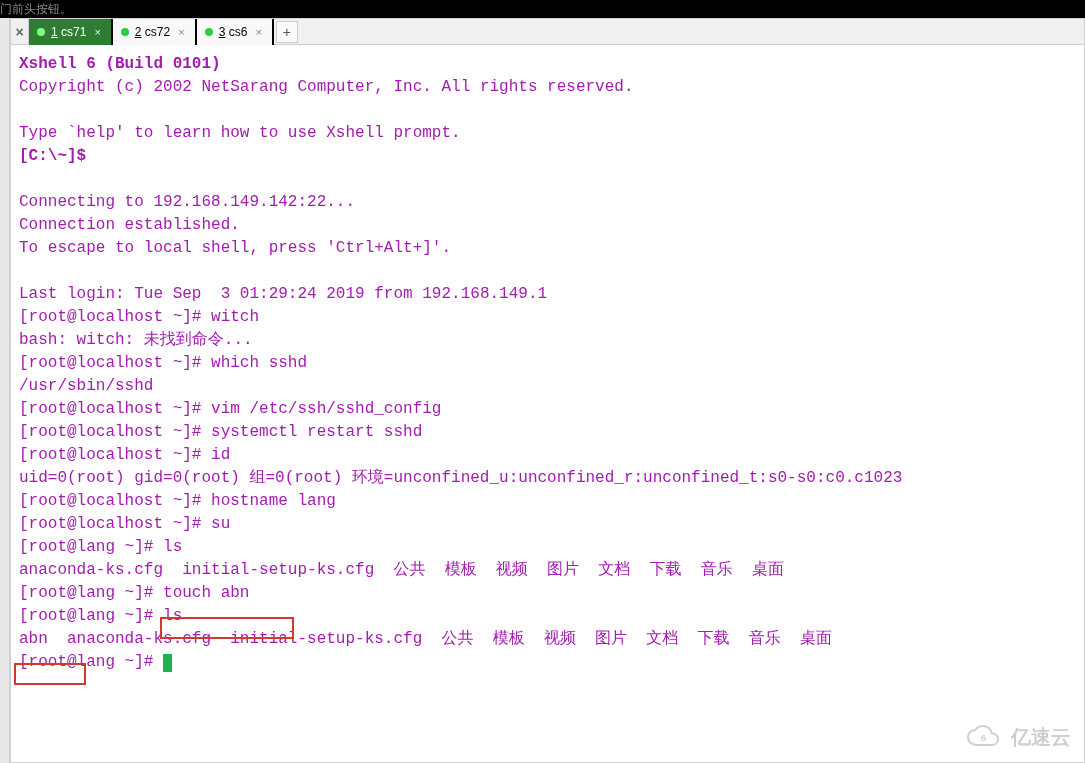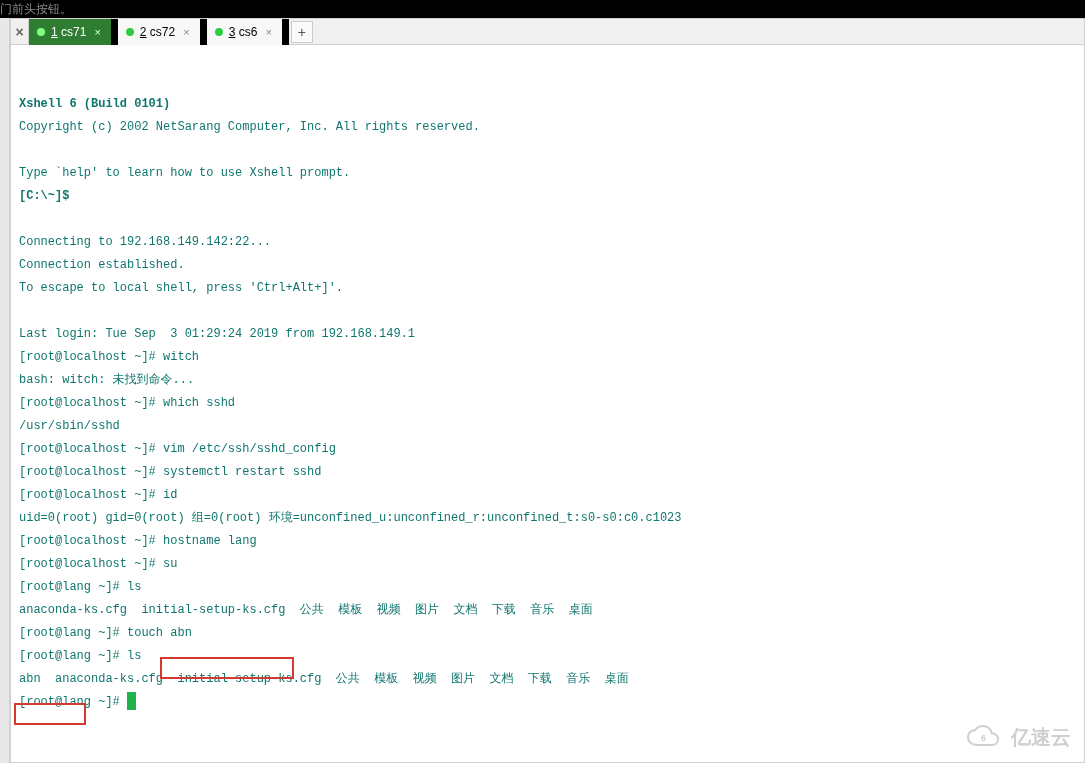--- a/index.html
+++ b/index.html
@@ -54,21 +54,21 @@
     font-size: 14px;
     font-weight: bold;
     cursor: pointer;
     border-right: 1px solid #d0d0d0;
   }
   .tab {
     display: flex;
     align-items: center;
     height: 26px;
     padding: 0 8px;
-    border-right: 7px solid #000000;
+    border-right: 2px solid #000000;
     background: #f8f8f8;
     font-size: 12px;
     cursor: pointer;
     gap: 6px;
   }
   .tab.active {
     background: #2e7d32;
     color: #ffffff;
   }
   .tab .dot {
@@ -96,26 +96,25 @@
     justify-content: center;
     font-size: 14px;
     color: #555;
     cursor: pointer;
     border: 1px solid #ccc;
     background: #fafafa;
   }
   .terminal {
     padding: 8px 6px 6px 8px;
     font-family: "NSimSun","SimSun","Consolas","Courier New",monospace;
-    font-size: 12px;
+    font-size: 16px;
     line-height: 23px;
-    color: #0f766e;
+    color: #a21caf;
     white-space: pre;
     position: relative;
-    margin-top: 40px;
   }
   .bold { font-weight: bold; }
   .hl-box {
     position: absolute;
     border: 2px solid #d33a2f;
     pointer-events: none;
   }
   .cursor-block {
     display: inline-block;
     width: 9px;

